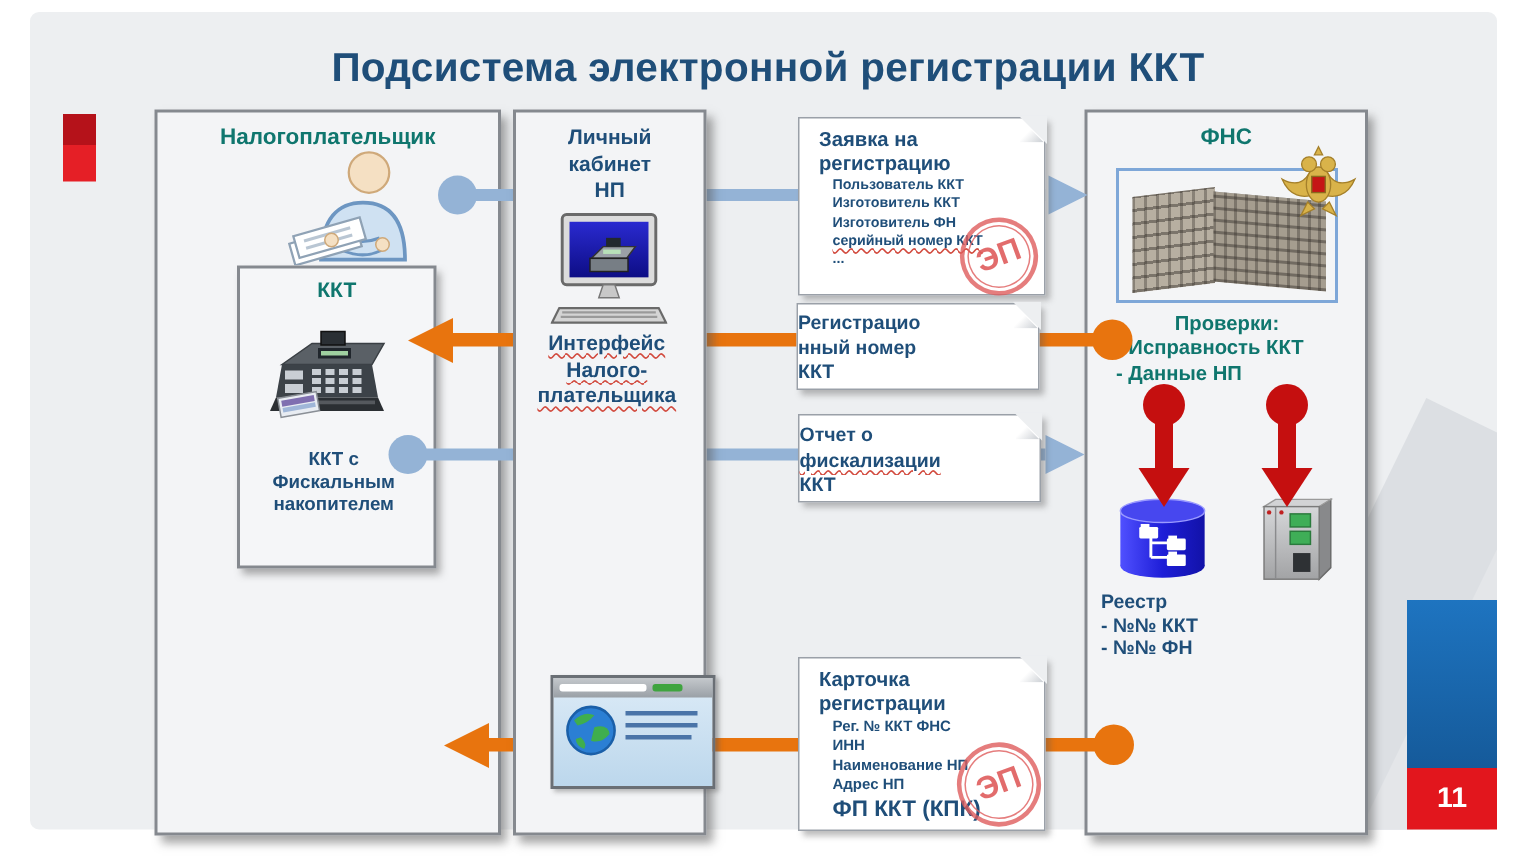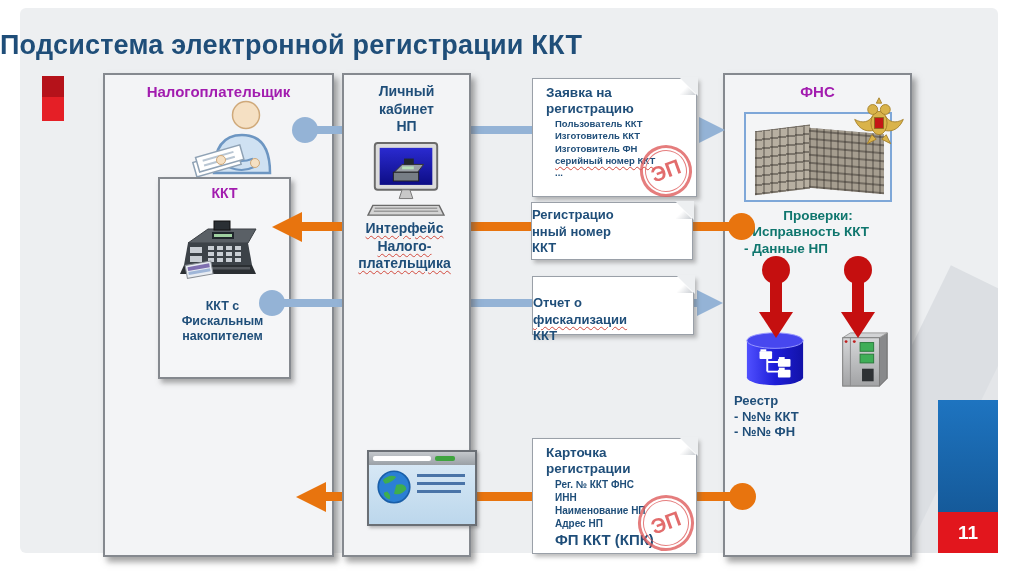--- a/index.html
+++ b/index.html
@@ -8,31 +8,31 @@
   .abs{position:absolute;}
   
   .bg{position:absolute;left:20px;top:8px;width:978px;height:545px;background:#edeff1;
       border-radius:6px;overflow:hidden;z-index:0;}
   .swoosh1{position:absolute;right:14px;bottom:-80px;width:118px;height:360px;background:#dcdfe3;
            transform:rotate(26deg);}
   .swoosh2{position:absolute;right:-40px;bottom:-70px;width:78px;height:340px;background:#e4e6e9;
            transform:rotate(26deg);}
   .accent-red{position:absolute;left:42px;top:76px;width:22px;height:45px;z-index:1;
               background:linear-gradient(180deg,#b5121a 0 46%,#e51f26 46% 100%);}
-  .title{position:absolute;left:0;right:0;top:30px;font-size:27px;
+  .title{position:absolute;left:0;right:0;top:30px;text-align:center;font-size:27px;
          color:#1f4e79;z-index:1;letter-spacing:0.2px;}
   
   .box{position:absolute;background:#f3f4f6;border:2px solid #85898f;
        box-shadow:4px 5px 6px rgba(90,90,90,.55);}
   .box-left{left:103px;top:73px;width:227px;height:480px;z-index:1;}
   .box-mid {left:342px;top:73px;width:125px;height:480px;z-index:3;}
   .box-fns {left:723px;top:73px;width:185px;height:480px;z-index:1;}
   .box-kkt {position:absolute;left:53px;top:102px;width:129px;height:198px;background:#f5f6f8;
             border:2px solid #85898f;box-shadow:3px 4px 5px rgba(90,90,90,.5);}
-  .box-title{color:#a21caf;text-align:center;padding-top:8px;font-size:15px;line-height:1.2;}
+  .box-title{color:#0f766e;text-align:center;padding-top:8px;font-size:15px;line-height:1.2;}
   .small-title{font-size:14px;}
   .blue-lines{color:#1f4e79;text-align:center;font-size:14px;line-height:1.25;}
   .caption{color:#1f4e79;text-align:center;font-size:12.5px;line-height:1.2;}
   .wavy{text-decoration-line:underline;text-decoration-style:wavy;text-decoration-color:#d24a3e;
         text-decoration-thickness:1px;text-underline-offset:2px;}
   
   .doc{position:absolute;background:#ffffff;border:1.5px solid #9aa0a8;z-index:3;
        box-shadow:3px 3px 4px rgba(90,90,90,.4);color:#1f4e79;}
   .doc .cut{position:absolute;top:-2px;right:-2px;width:19px;height:19px;background:#edeff1;
             clip-path:polygon(0 0,100% 0,100% 100%);}
@@ -321,21 +321,21 @@
     <div style="padding-top:4px;">
       <div class="doc-line">Регистрацио</div>
       <div class="doc-line">нный номер</div>
       <div class="doc-line">ККТ</div>
     </div>
   </div>
 
   <div class="doc" style="left:532px;top:276px;width:160px;height:57px;">
     <div class="cut"></div>
       <div class="fold"></div>
-    <div style="padding-top:5px;margin-top:13px;">
+    <div style="padding-top:5px;">
       <div class="doc-line">Отчет о</div>
       <div class="doc-line wavy">фискализации</div>
       <div class="doc-line">ККТ</div>
     </div>
   </div>
 
   <div class="doc" style="left:532px;top:438px;width:163px;height:114px;">
     <div class="cut"></div>
       <div class="fold"></div>
     <div class="doc-title">

